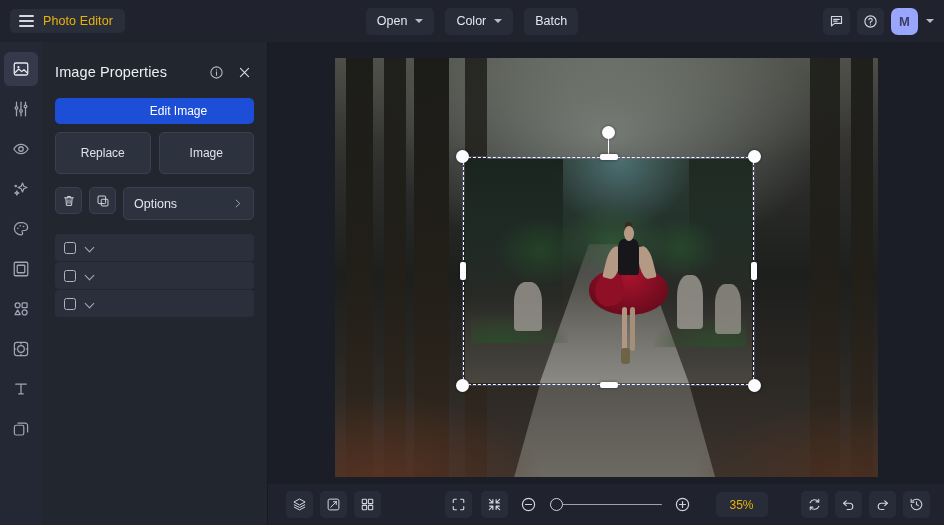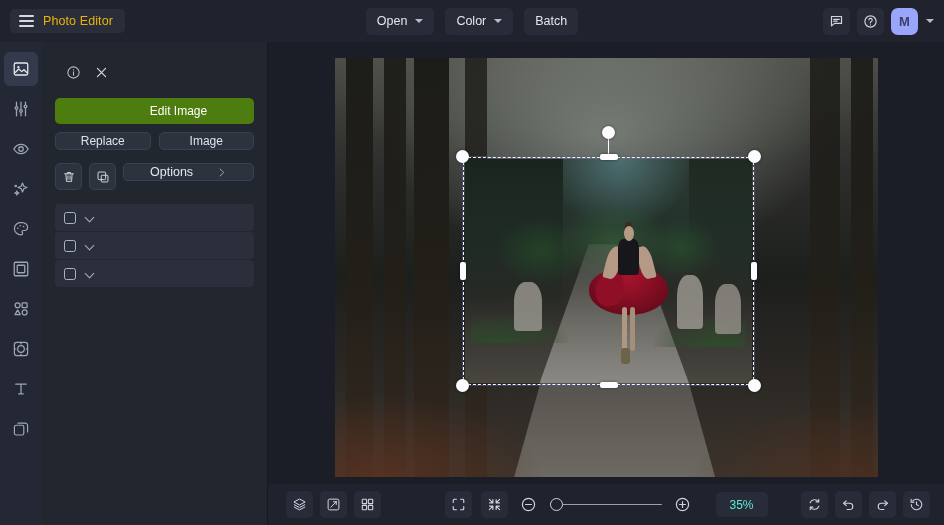--- a/index.html
+++ b/index.html
@@ -84,27 +84,27 @@
     padding: 0 13px;
   }
   .panel-head {
     height: 40px; display: flex; align-items: center; margin-top: 10px;
   }
   .panel-title { color: #eceef4; font-size: 14.5px; flex: 1; letter-spacing: .1px; }
   .panel-head .hicon { width: 20px; height: 20px; display: flex; align-items: center; justify-content: center; cursor: pointer; margin-left: 8px; }
 
   .btn-primary {
     width: 100%; height: 26px; margin-top: 6px;
-    background: #4d7c0f; color: #ffffff; border: none; border-radius: 5px;
+    background: #1d4ed8; color: #ffffff; border: none; border-radius: 5px;
     font-size: 12px; font-family: "Liberation Sans", sans-serif; cursor: pointer;
     display: flex; align-items: center; justify-content: center; padding-left: 48px;
   }
   .btn-row { display: flex; gap: 8px; margin-top: 8px; }
   .btn-sec {
-    flex: 1; height: 18px; background: #2d323f; color: #dfe2ea; border: 1px solid #3a4052;
+    flex: 1; height: 42px; background: #2d323f; color: #dfe2ea; border: 1px solid #3a4052;
     border-radius: 5px; font-size: 12px; font-family: "Liberation Sans", sans-serif; cursor: pointer;
     display: flex; align-items: center; justify-content: center;
   }
 
   .cutout-wrap {
     position: relative; margin-top: 8px;
     border: 2.5px solid #f01d1d; border-radius: 3px; padding: 2px;
   }
   .btn-cutout {
     width: 100%; height: 24px; background: #2d323f; color: #dfe2ea;
@@ -112,22 +112,22 @@
     font-size: 12px; font-family: "Liberation Sans", sans-serif; cursor: pointer;
     display: flex; align-items: center; justify-content: center;
   }
 
   .tool-row { display: flex; gap: 7px; margin-top: 13px; }
   .tool-sq {
     width: 27px; height: 27px; background: #2d323f; border: 1px solid #3a4052;
     border-radius: 5px; display: flex; align-items: center; justify-content: center; cursor: pointer;
   }
   .options-btn {
-    flex: 1; height: 18px; background: #2d323f; border: 1px solid #3a4052; border-radius: 5px;
-    display: flex; align-items: center; padding: 0 26px; cursor: pointer;
+    flex: 1; height: 33px; background: #2d323f; border: 1px solid #3a4052; border-radius: 5px;
+    display: flex; align-items: center; padding: 0 10px; cursor: pointer;
   }
   .options-label { flex: 1; color: #e2e5ed; font-size: 12.5px; }
 
   .opt-list { margin-top: 14px; }
   .opt-item {
     height: 27px; background: #2a2f3b; border-radius: 4px; margin-bottom: 1px;
     display: flex; align-items: center; padding: 0 9px; cursor: pointer;
   }
   .checkbox {
     width: 12px; height: 12px; border: 1.4px solid #aeb3c2; border-radius: 2.5px;
@@ -291,21 +291,21 @@
     width: 24px; height: 24px; display: flex; align-items: center; justify-content: center; cursor: pointer;
   }
   .slider { position: relative; width: 112px; height: 16px; display: flex; align-items: center; cursor: pointer; }
   .slider-track { position: absolute; left: 0; right: 0; height: 1.6px; background: #9ba0b0; border-radius: 2px; }
   .slider-knob {
     position: absolute; left: 0; width: 13px; height: 13px; border-radius: 50%;
     background: #20232e; border: 1.8px solid #cfd2dc; cursor: pointer;
   }
   .zoom-val {
     min-width: 52px; height: 25px; background: #282c39; border-radius: 5px;
-    color: #5eead4; font-size: 12px; display: flex; align-items: center; justify-content: center;
+    color: #eab308; font-size: 12px; display: flex; align-items: center; justify-content: center;
     margin-left: 12px; cursor: pointer;
   }
 </style>
 </head>
 <body>
 
 <div class="app">
 
   <div class="topbar">
     <div class="brand">
@@ -416,20 +416,21 @@
     <div class="rail-item">
       <svg width="18" height="18" viewBox="0 0 24 24" fill="none" stroke="#9fa5b5" stroke-width="1.6">
         <rect x="3.2" y="7" width="12.5" height="13" rx="2.4"></rect>
         <path d="M8 4.2h9.6A3.2 3.2 0 0 1 20.8 7.4V16" stroke-linecap="round"></path>
       </svg>
     </div>
   </div>
 
   <div class="panel">
     <div class="panel-head">
+      <div class="panel-title">Image Properties</div>
       <div class="hicon">
         <svg width="15" height="15" viewBox="0 0 24 24" fill="none" stroke="#b7bbc8" stroke-width="1.7">
           <circle cx="12" cy="12" r="9"></circle>
           <path d="M12 11v5.2" stroke-linecap="round"></path>
           <circle cx="12" cy="7.9" r="1" fill="#b7bbc8" stroke="none"></circle>
         </svg>
       </div>
       <div class="hicon">
         <svg width="15" height="15" viewBox="0 0 24 24" fill="none" stroke="#d6d9e3" stroke-width="1.9">
           <path d="M5.5 5.5l13 13M18.5 5.5l-13 13" stroke-linecap="round"></path>

